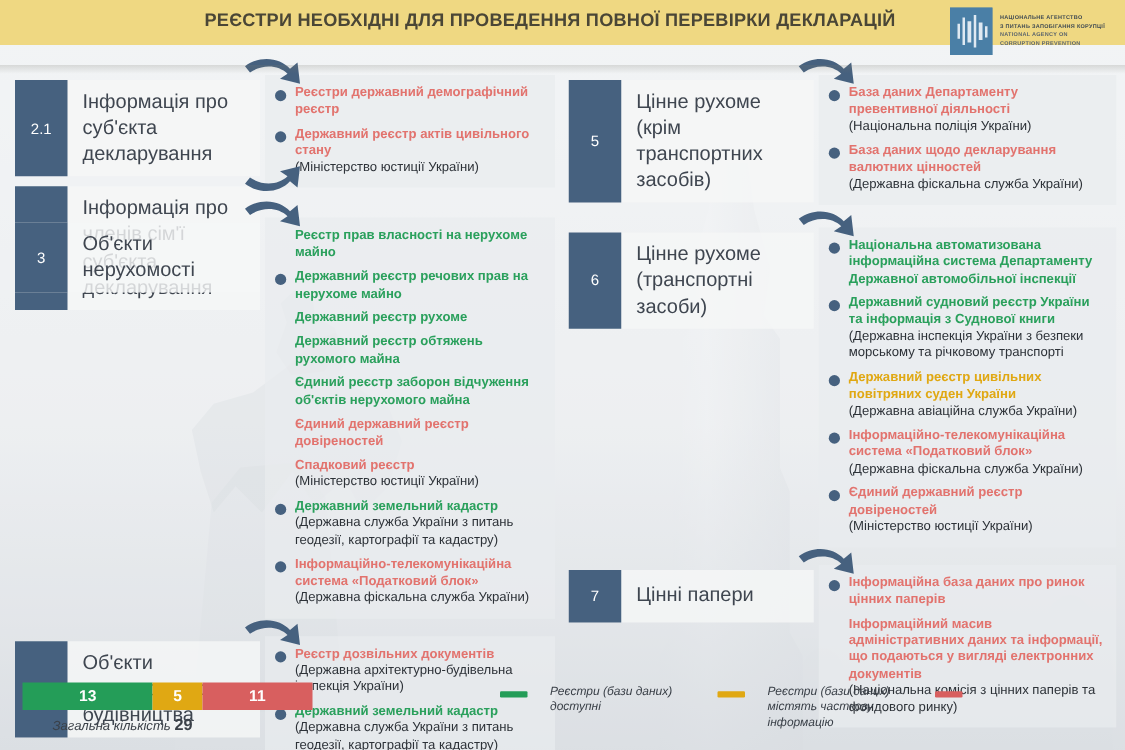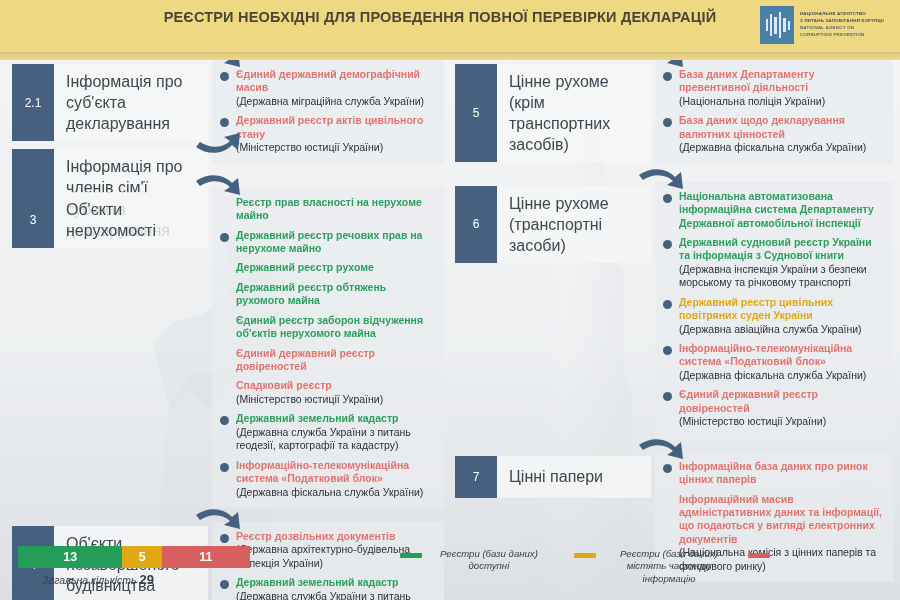--- a/index.html
+++ b/index.html
@@ -40,21 +40,21 @@
   .dome.d2{left:778px;bottom:50px;width:46px;height:52px;}
   .dome.d3{left:836px;bottom:78px;width:40px;height:46px;}
   .dome.d4{left:640px;bottom:40px;width:36px;height:42px;opacity:.22;}
   .church-body{left:640px;bottom:0;width:250px;height:90px;
     background:linear-gradient(180deg,rgba(214,220,227,.8),rgba(186,194,203,.6));}
   .church-body2{left:0px;bottom:0;width:140px;height:70px;
     background:linear-gradient(180deg,rgba(214,220,227,.55),rgba(190,198,207,.45));}
   .veil{position:absolute;inset:0;background:rgba(240,242,244,.55);}
 
   
-  .header{position:absolute;left:0;top:0;width:900px;height:60px;background:#efd882;z-index:5;}
+  .header{position:absolute;left:0;top:0;width:900px;height:36px;background:#efd882;z-index:5;}
   .header-inner{position:relative;width:100%;height:100%;}
   .header-title{position:absolute;left:140px;top:8px;width:600px;text-align:center;
     font-size:14.5px;font-weight:bold;color:#4a4636;line-height:1.32;letter-spacing:.2px;
     text-transform:uppercase;}
   .logo-wrap{position:absolute;right:16px;top:6px;display:flex;align-items:center;gap:6px;}
   .logo-mark{width:34px;height:38px;background:#4a7fa6;display:block;position:relative;}
   .logo-mark svg{display:block;}
   .logo-text{font-size:4.4px;line-height:1.55;color:#3f4a52;letter-spacing:.25px;font-weight:bold;}
   .logo-text .en{color:#5a646c;}
   .header-shadow{position:absolute;left:0;top:52px;width:900px;height:7px;z-index:5;
@@ -84,21 +84,21 @@
   .dot{flex:0 0 9px;width:9px;height:9px;border-radius:50%;background:#46617f;margin-top:4px;}
   .dot.hidden{visibility:hidden;}
   .reg-body{flex:1 1 auto;}
   .reg-name{font-size:10.5px;line-height:1.28;font-weight:bold;}
   .reg-name.green{color:#2aa05c;}
   .reg-name.red{color:#e2736e;}
   .reg-name.yellow{color:#e0a813;}
   .reg-org{font-size:10.5px;line-height:1.28;color:#2d3238;}
 
   
-  .footer{position:absolute;left:0;bottom:0;width:900px;height:62px;z-index:6;text-align:center;}
+  .footer{position:absolute;left:0;bottom:0;width:900px;height:62px;z-index:6;}
   .bar{position:absolute;left:18px;top:8px;display:flex;height:22px;width:232px;}
   .bar-seg{display:flex;align-items:center;justify-content:center;color:#fff;
     font-size:12.5px;font-weight:bold;}
   .total{position:absolute;left:42px;top:34px;font-size:10.5px;font-style:italic;color:#3a4048;}
   .total b{font-size:13px;font-style:normal;}
   .legend{position:absolute;left:400px;top:10px;display:flex;gap:24px;}
   .leg{display:flex;align-items:flex-start;gap:18px;width:150px;}
   .leg-swatch{flex:0 0 22px;width:22px;height:5px;margin-top:5px;border-radius:1px;}
   .leg-swatch.g{background:#249d58;}
   .leg-swatch.y{background:#e0a813;}
@@ -165,22 +165,21 @@
             </div>
             <div class="cat" style="margin-bottom: 8px;">
               <div class="cat-num">1.5</div>
               <div class="cat-label">Інформація про членів сім'ї суб'єкта декларування</div>
             </div>
           </div>
           <div class="panel" style="margin-left: 200px; min-height: 56px;">
             <div class="reg">
               <span class="dot"></span>
               <div class="reg-body">
-                <div class="reg-name red">Єдиний державний демографічний масив</div>
-                <div class="reg-org">(Державна міграційна служба України)</div>
+                <div class="reg-name red">Реєстри державний демографічний реєстр</div>
               </div>
             </div>
             <div class="reg">
               <span class="dot"></span>
               <div class="reg-body">
                 <div class="reg-name red">Державний реєстр актів цивільного стану</div>
                 <div class="reg-org">(Міністерство юстиції України)</div>
               </div>
             </div>
           </div>

